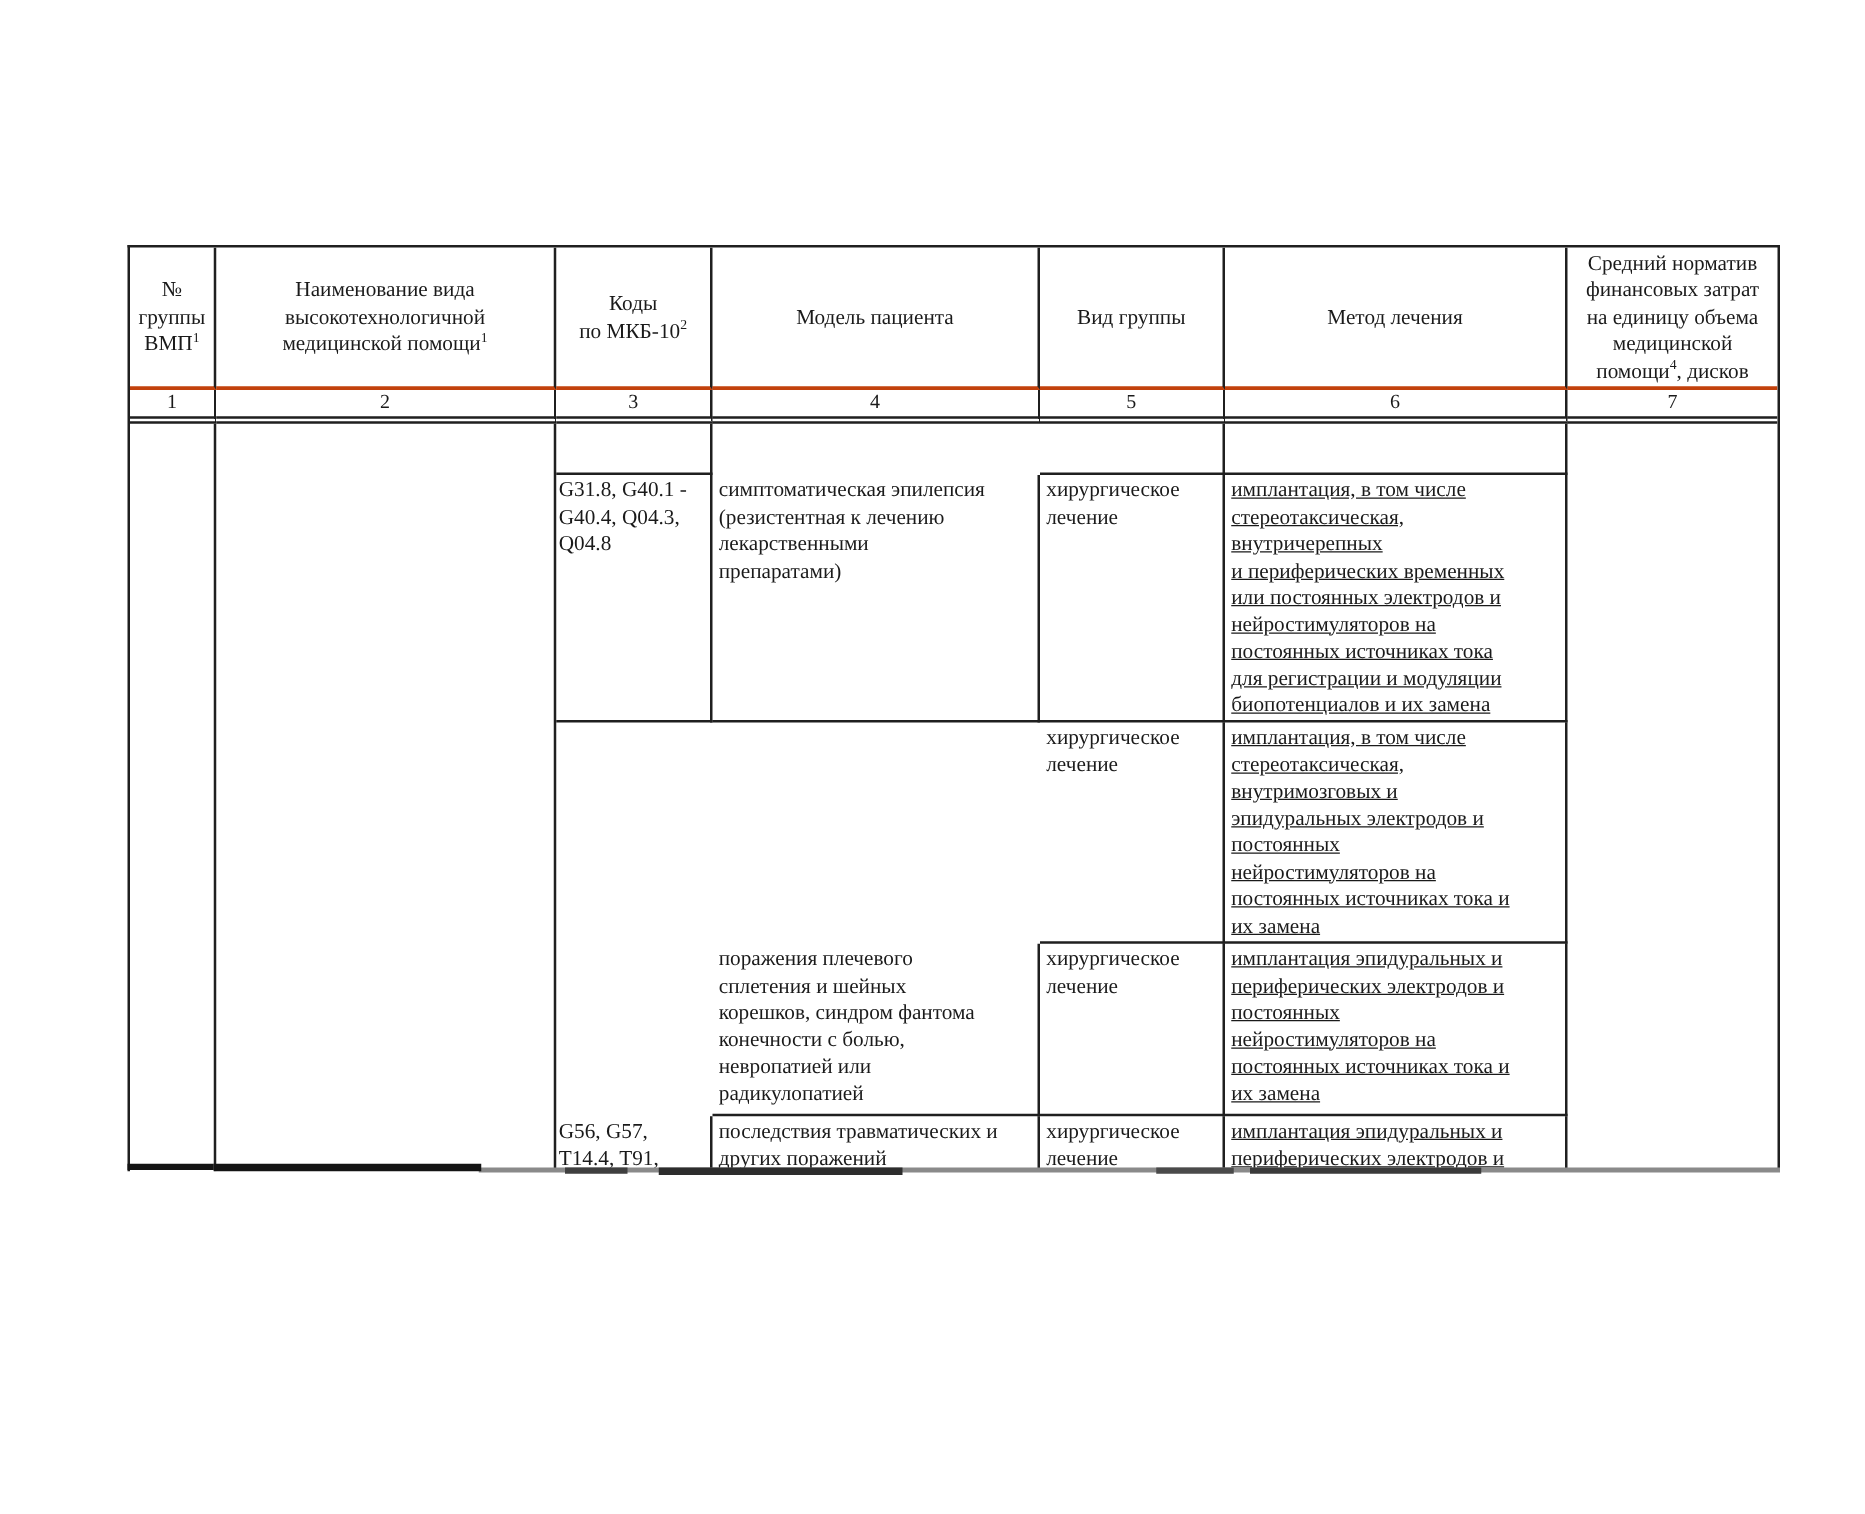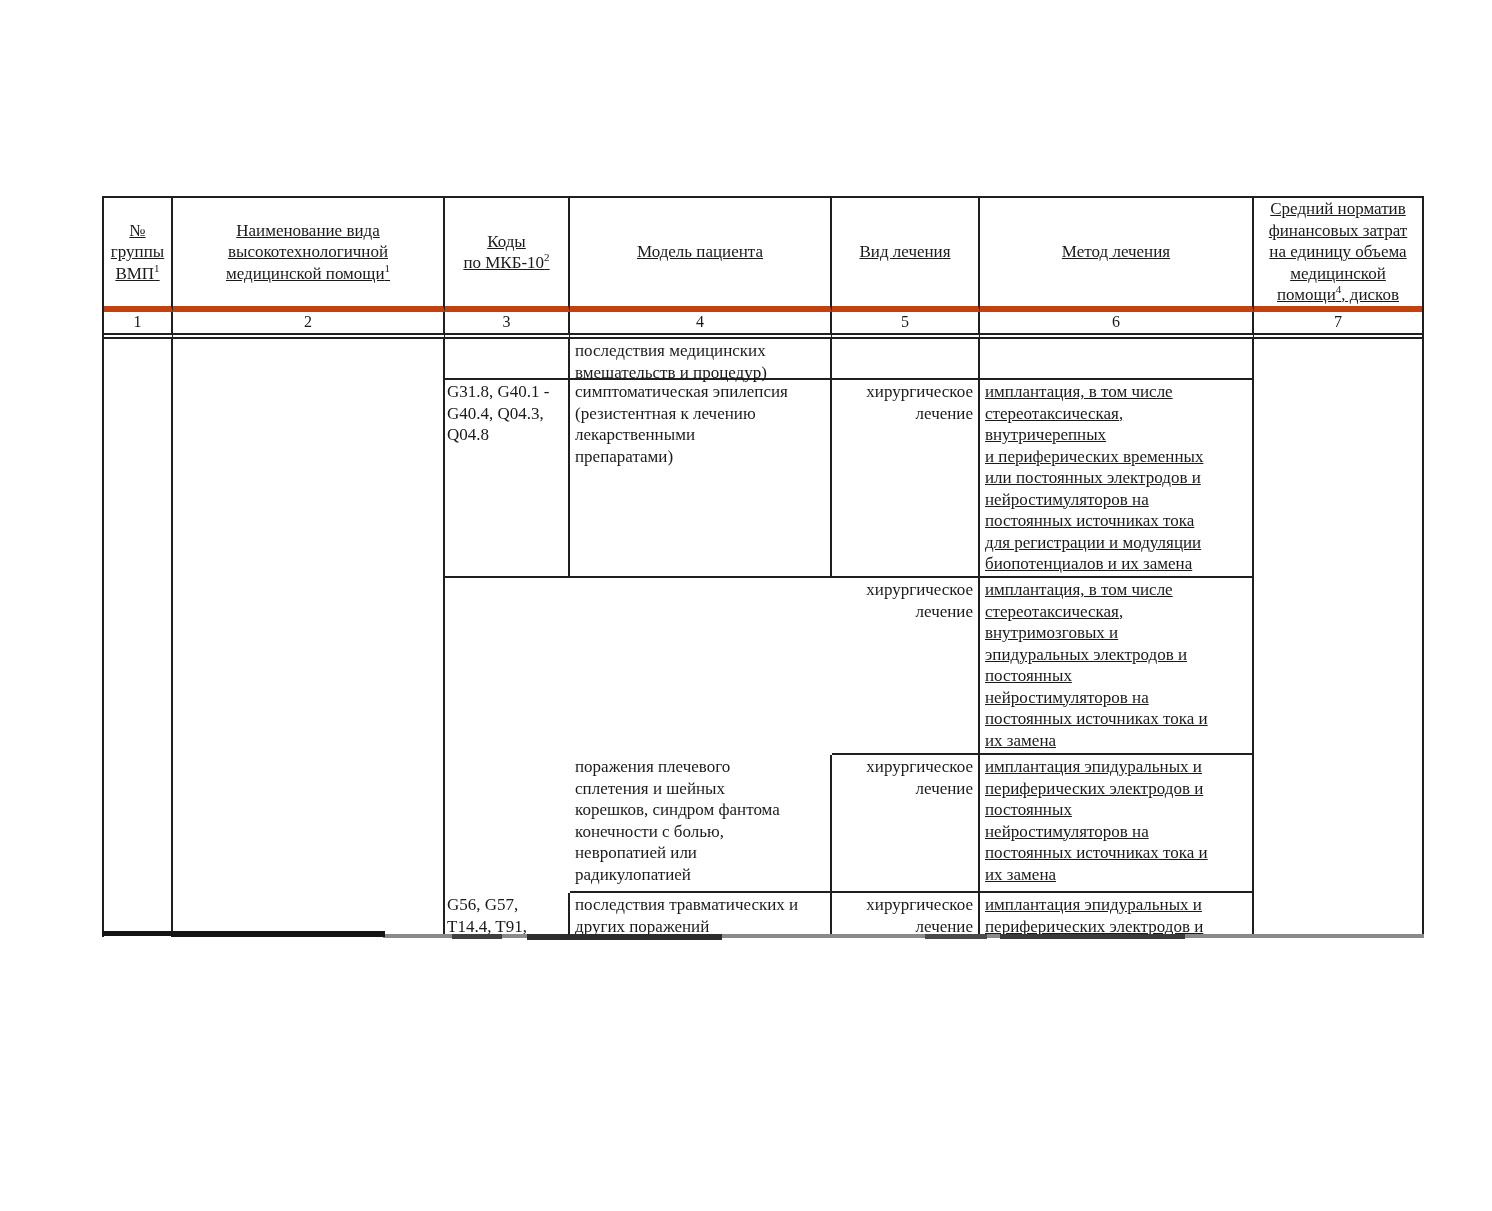--- a/index.html
+++ b/index.html
@@ -23,25 +23,24 @@
     grid-template-columns: 69px 272px 125px 262px 148px 274px auto;
     grid-template-rows: 114px 27px 41px 198px 177px 138px auto;
     overflow: hidden;
     font-size: 17px;
     line-height: 21.5px;
   }
 
   .hcell {
     box-sizing: border-box;
     border-right: 2px solid #1f1f1f;
-    border-bottom: 6px solid #c2410c;
+    border-bottom: 3px solid #c2410c;
     display: flex; align-items: center; justify-content: center;
     text-align: center;
     padding: 2px 3px;
-    text-decoration: underline;
   }
   .hcell .pre { white-space: pre-line; }
   .hcell.c7 { border-right: none; }
   sup { font-size: 11px; line-height: 0; }
 
   .ncell {
     box-sizing: border-box;
     border-right: 2px solid #1f1f1f;
     border-bottom: 6px double #1f1f1f;
     text-align: center;
@@ -52,21 +51,21 @@
 
   .cell {
     box-sizing: border-box;
     border-right: 2px solid #1f1f1f;
     border-bottom: 2px solid #1f1f1f;
     white-space: pre-line;
     padding: 1px 5px 0 5px;
   }
   .cell.codes  { text-align: left; padding: 1px 2px 0 2px; }
   .cell.model  { text-align: left; }
-  .cell.type   { text-align: right; }
+  .cell.type   { text-align: left; }
   .cell.method { text-align: left; text-decoration: underline; }
   .cell.lastrow { border-bottom: none; }
 
   .merged {
     box-sizing: border-box;
     border-right: 2px solid #1f1f1f;
   }
   .merged.c7 { border-right: none; }
 
   
@@ -96,21 +95,21 @@
 медицинской помощи</span><sup>1</sup><span></span></div>
     </div>
     <div class="hcell" style="grid-column:3;grid-row:1">
       <div><span class="pre">Коды
 по МКБ-10</span><sup>2</sup><span></span></div>
     </div>
     <div class="hcell" style="grid-column:4;grid-row:1">
       <div><span class="pre">Модель пациента</span><sup></sup><span></span></div>
     </div>
     <div class="hcell" style="grid-column:5;grid-row:1">
-      <div><span class="pre">Вид лечения</span><sup></sup><span></span></div>
+      <div><span class="pre">Вид группы</span><sup></sup><span></span></div>
     </div>
     <div class="hcell" style="grid-column:6;grid-row:1">
       <div><span class="pre">Метод лечения</span><sup></sup><span></span></div>
     </div>
     <div class="hcell c7" style="grid-column:7;grid-row:1">
       <div><span class="pre">Средний норматив
 финансовых затрат
 на единицу объема
 медицинской
 помощи</span><sup>4</sup><span>, дисков</span></div>
@@ -122,22 +121,20 @@
     <div class="ncell" style="grid-column:4;grid-row:2">4</div>
     <div class="ncell" style="grid-column:5;grid-row:2">5</div>
     <div class="ncell" style="grid-column:6;grid-row:2">6</div>
     <div class="ncell c7" style="grid-column:7;grid-row:2">7</div>
 
     <div class="merged" style="grid-column:1;grid-row:3/8"></div>
     <div class="merged" style="grid-column:2;grid-row:3/8"></div>
     <div class="merged c7" style="grid-column:7;grid-row:3/8"></div>
 
     <div class="cell codes" style="grid-column:3;grid-row:3"></div>
-    <div class="cell model" style="grid-column:4;grid-row:3">последствия медицинских
-вмешательств и процедур)</div>
     <div class="cell type" style="grid-column:5;grid-row:3"></div>
     <div class="cell method" style="grid-column:6;grid-row:3"></div>
 
     <div class="cell codes" style="grid-column:3;grid-row:4">G31.8, G40.1 -
 G40.4, Q04.3,
 Q04.8</div>
     <div class="cell model" style="grid-column:4;grid-row:4">симптоматическая эпилепсия
 (резистентная к лечению
 лекарственными
 препаратами)</div>

